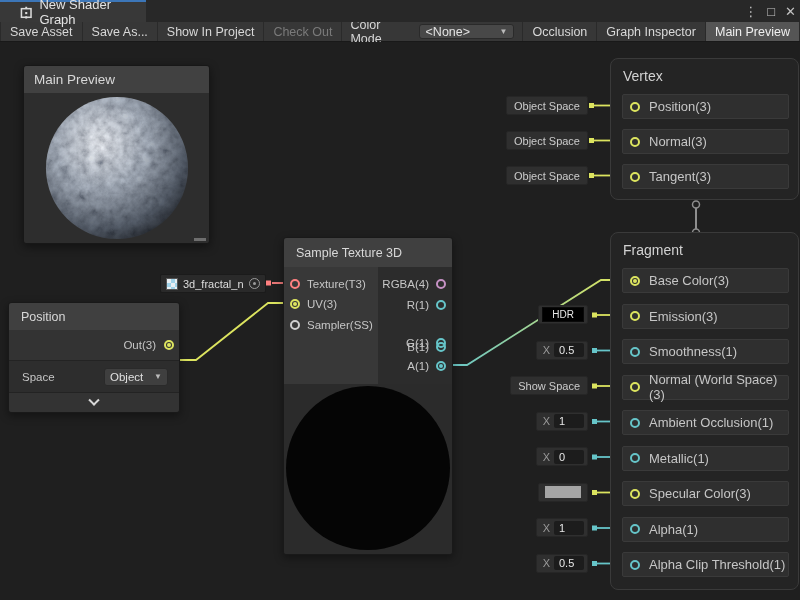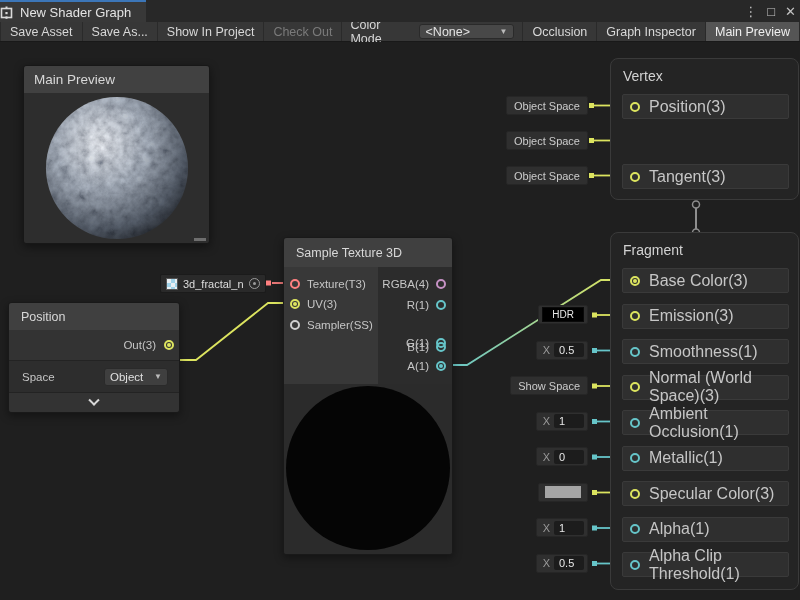--- a/index.html
+++ b/index.html
@@ -1,21 +1,21 @@
 <!DOCTYPE html>
 <html style="--vec1: #66C5C9; --vec3: #DCE45F; --vec4: #C792C5; --texture: #FF8080; --sampler: #CFCFCF; --accent_blue: #3C76B8; --link_gray: #8E8E8E; --specular_swatch: #A5A5A5; --hdr_swatch: #000000;"><head>
 <meta charset="utf-8">
 <style>
   * { margin:0; padding:0; box-sizing:border-box; }
   html,body { width:800px; height:600px; overflow:hidden; background:#1F1F1F;
     font-family:"Liberation Sans", sans-serif; -webkit-font-smoothing:antialiased; }
 
   
   .titlebar { position:relative; height:22px; background:#282828; display:flex; align-items:stretch; }
-  .tab { width:146px; background:#383838; border-top:2px solid var(--accent_blue); display:flex; align-items:center; gap:7px; padding-left:0; color:#E4E4E4; font-size:13px; }
+  .tab { width:146px; background:#383838; border-top:2px solid var(--accent_blue); display:flex; align-items:center; gap:7px; padding-left:20px; color:#E4E4E4; font-size:13px; }
   .winctl { position:absolute; right:4px; top:0; height:22px; display:flex; align-items:center; gap:10px; color:#C4C4C4; font-size:13px; }
   .winctl span { cursor:default; }
 
   
   .toolbar { height:20px; background:#373737; border-bottom:1px solid #191919; display:flex; align-items:stretch; font-size:12.5px; color:#D8D8D8; }
   .tbtn { display:flex; align-items:center; padding:0 9px; border-right:1px solid #2A2A2A; cursor:default; white-space:nowrap; }
   .tbtn.first { border-left:1px solid #2A2A2A; }
   .tbtn.disabled { color:#7A7A7A; }
   .tbtn.active { background:#555555; color:#F0F0F0; }
   .tb-gap { flex:1; }
@@ -35,21 +35,21 @@
 
   
   .panel { left:23px; top:23px; width:187px; height:179px; background:#2D2D2D; border:1px solid #171717; border-radius:3px; box-shadow:0 3px 10px rgba(0,0,0,.45); }
   .panel-h { height:27px; background:#414141; border-radius:3px 3px 0 0; display:flex; align-items:center; padding-left:10px; color:#D8D8D8; font-size:13.5px; }
   .panel-b { height:150px; display:flex; align-items:center; justify-content:center; }
   .resize-h { position:absolute; right:3px; bottom:2px; width:12px; height:3px; background:#6E6E6E; }
 
   
   .context { background:#242424; border:1px solid #3A3A3A; border-radius:8px;margin-left:8px; }
   .ctx-title { position:absolute; left:12px; top:9px; color:#D2D2D2; font-size:14px; }
-  .crow { position:absolute; left:11px; width:167px; height:25px; background:#2F2F2F; border:1px solid #3A3A3A; border-radius:2px; display:flex; align-items:center; gap:9px; padding-left:7px; color:#C6C6C6; font-size:16px; }
+  .crow { position:absolute; left:11px; width:167px; height:25px; background:#2F2F2F; border:1px solid #3A3A3A; border-radius:2px; display:flex; align-items:center; gap:9px; padding-left:7px; color:#C6C6C6; font-size:13px; }
 
   .port { width:10px; height:10px; border:2px solid currentColor; border-radius:50%; background:transparent; position:relative; flex:none; }
   .port.connected::after { content:""; position:absolute; inset:1px; border-radius:50%; background:currentColor; }
   [data-type="vec3"] { color:var(--vec3); }
   [data-type="vec1"] { color:var(--vec1); }
   [data-type="vec4"] { color:var(--vec4); }
   [data-type="texture"] { color:var(--texture); }
   [data-type="sampler"] { color:var(--sampler); }
 
   
@@ -200,20 +200,24 @@
     </div>
     <div class="resize-h"></div>
   </div>
 
   <div class="context" style="left:602px; top:16px; width:189px; height:142px;">
     <div class="ctx-title">Vertex</div>
     <div class="crow" style="top:35px;">
       <span class="port" data-type="vec3"></span>
       <span>Position(3)</span>
     </div>
+    <div class="crow" style="top:70px;">
+      <span class="port" data-type="vec3"></span>
+      <span>Normal(3)</span>
+    </div>
     <div class="crow" style="top:105px;">
       <span class="port" data-type="vec3"></span>
       <span>Tangent(3)</span>
     </div>
   </div>
 
   <div class="badge" style="right:212px; top:54px;">Object Space</div>
   <div class="badge" style="right:212px; top:89px;">Object Space</div>
   <div class="badge" style="right:212px; top:124px;">Object Space</div>
 

